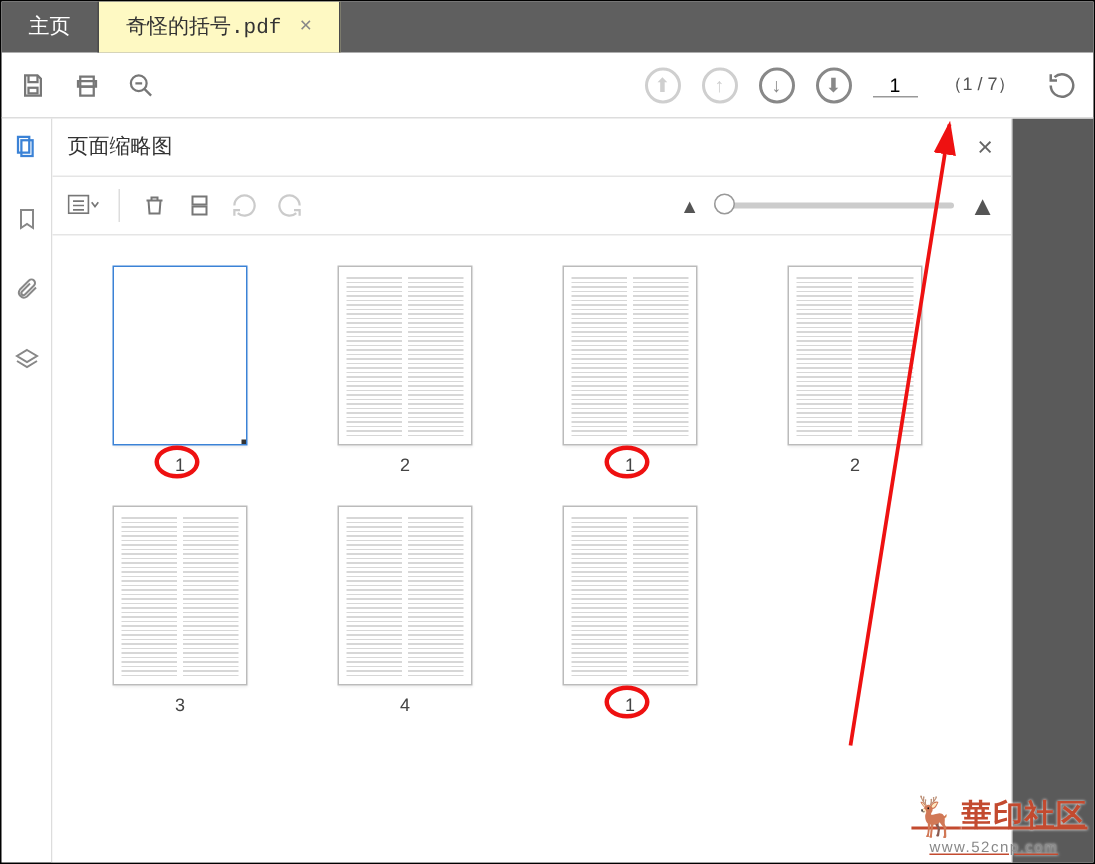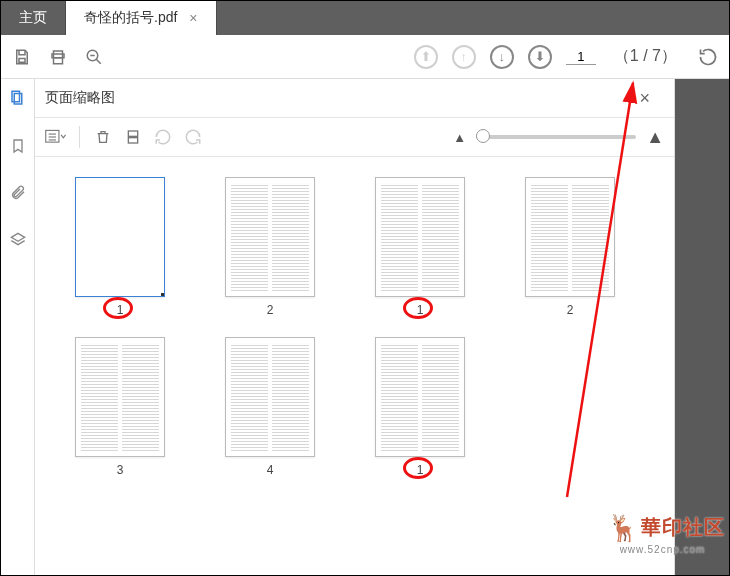--- a/index.html
+++ b/index.html
@@ -18,23 +18,24 @@
   display: flex;
   align-items: stretch;
 }
 .tab {
   padding: 0 18px;
   display: flex;
   align-items: center;
   color: #fff;
   font-size: 14px;
   border-right: 1px solid #4a4a4a;
+  font-family: Liberation Mono, monospace;
 }
 .tab.active {
-  background: #ffffff;
+  background: #fef9c3;
   color: #333;
 }
 .tab .close { margin-left: 12px; color: #888; font-size: 14px; }
 .toolbar {
   height: 44px;
   border-bottom: 1px solid #ddd;
   display: flex;
   align-items: center;
   padding: 0 10px;
   gap: 14px;
@@ -56,42 +57,42 @@
   align-items: center;
   justify-content: center;
   color: #888;
   font-size: 13px;
 }
 .circle-btn.dis { opacity: .4; }
 .pageinput {
   width: 30px; border: none; border-bottom: 1px solid #999;
   text-align: center; font-size: 13px; outline: none;
 }
-.pagecount { font-size: 16px; color: #555; margin: 0 6px 0 4px; }
+.pagecount { font-size: 12px; color: #555; margin: 0 6px 0 4px; }
 .content { display: flex; height: calc(100% - 78px); }
 .leftrail {
   width: 34px;
   border-right: 1px solid #ddd;
   display: flex; flex-direction: column;
   align-items: center;
   padding-top: 10px;
   gap: 26px;
 }
 .leftrail .ic { color: #888; font-size: 18px; }
 .leftrail .ic.active { color: #3b82d6; }
 .panel {
   flex: 0 0 640px;
   border-right: 1px solid #ddd;
   display: flex; flex-direction: column;
   background: #fff;
 }
 .panel-head {
   height: 38px;
   display: flex; align-items: center;
-  padding: 0 24px 0 10px;
+  padding: 0 12px 0 10px;
   font-size: 14px;
   color: #333;
 }
 .panel-head .ttl { flex: 1; }
 .panel-tools {
   height: 40px;
   border-top: 1px solid #e5e5e5;
   border-bottom: 1px solid #e5e5e5;
   display: flex; align-items: center;
   padding: 0 10px;
@@ -158,26 +159,27 @@
 }
 .reader {
   flex: 1; background: #5a5a5a;
 }
 .red-arrow {
   position: absolute; left: 0; top: 0;
   pointer-events: none;
 }
 .watermark {
   position: absolute;
-  right: 4px; bottom: 20px;
+  right: 4px; bottom: 4px;
   font-size: 20px;
   color: #c34a2f;
   font-weight: bold;
   letter-spacing: 1px;
   text-shadow: 0 0 2px #fff;
+  text-decoration: underline;
 }
 .watermark .url { display:block; font-size: 10px; color: #888; font-weight: normal; margin-left: 12px;}
 </style>
 </head>
 <body>
 
 <div class="tabbar">
   <div class="tab">主页</div>
   <div class="tab active">
     <span>奇怪的括号.pdf</span>

